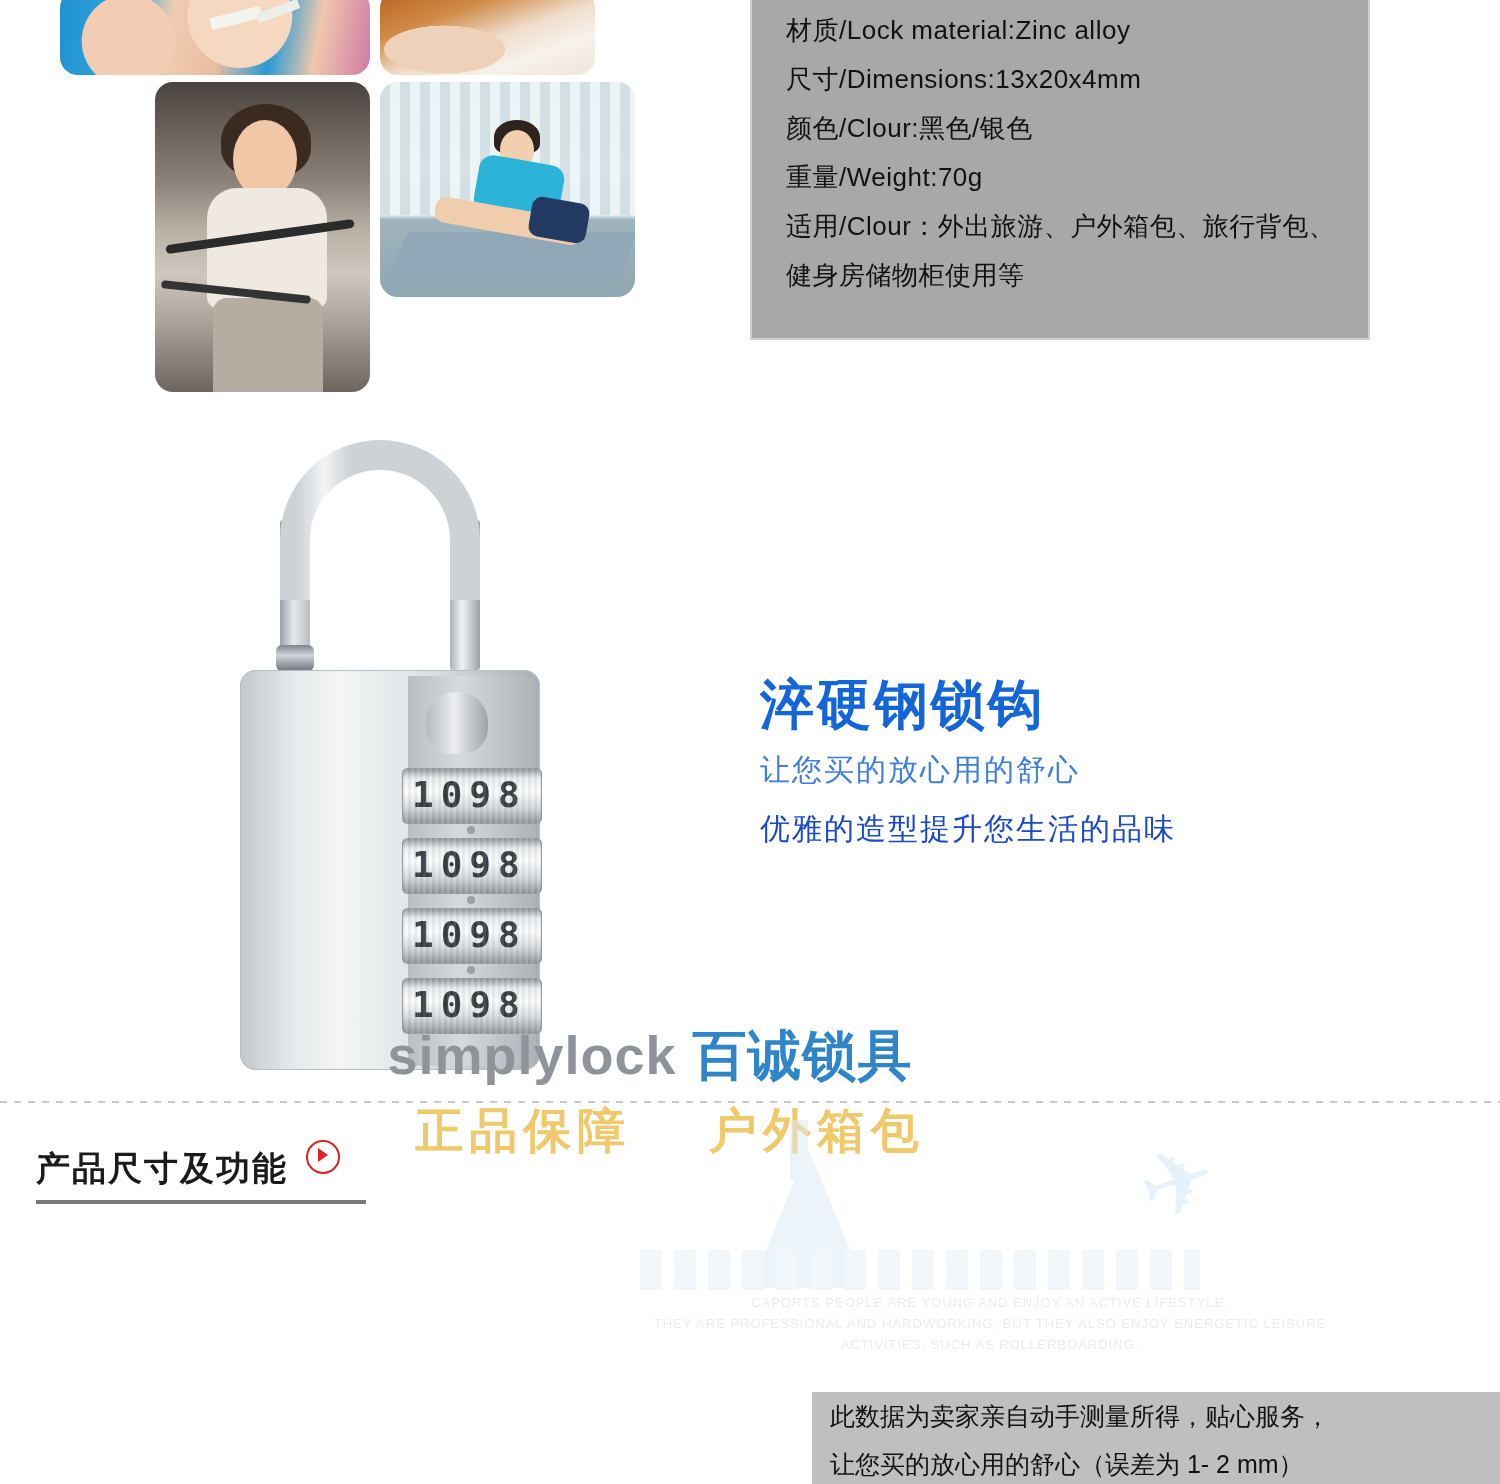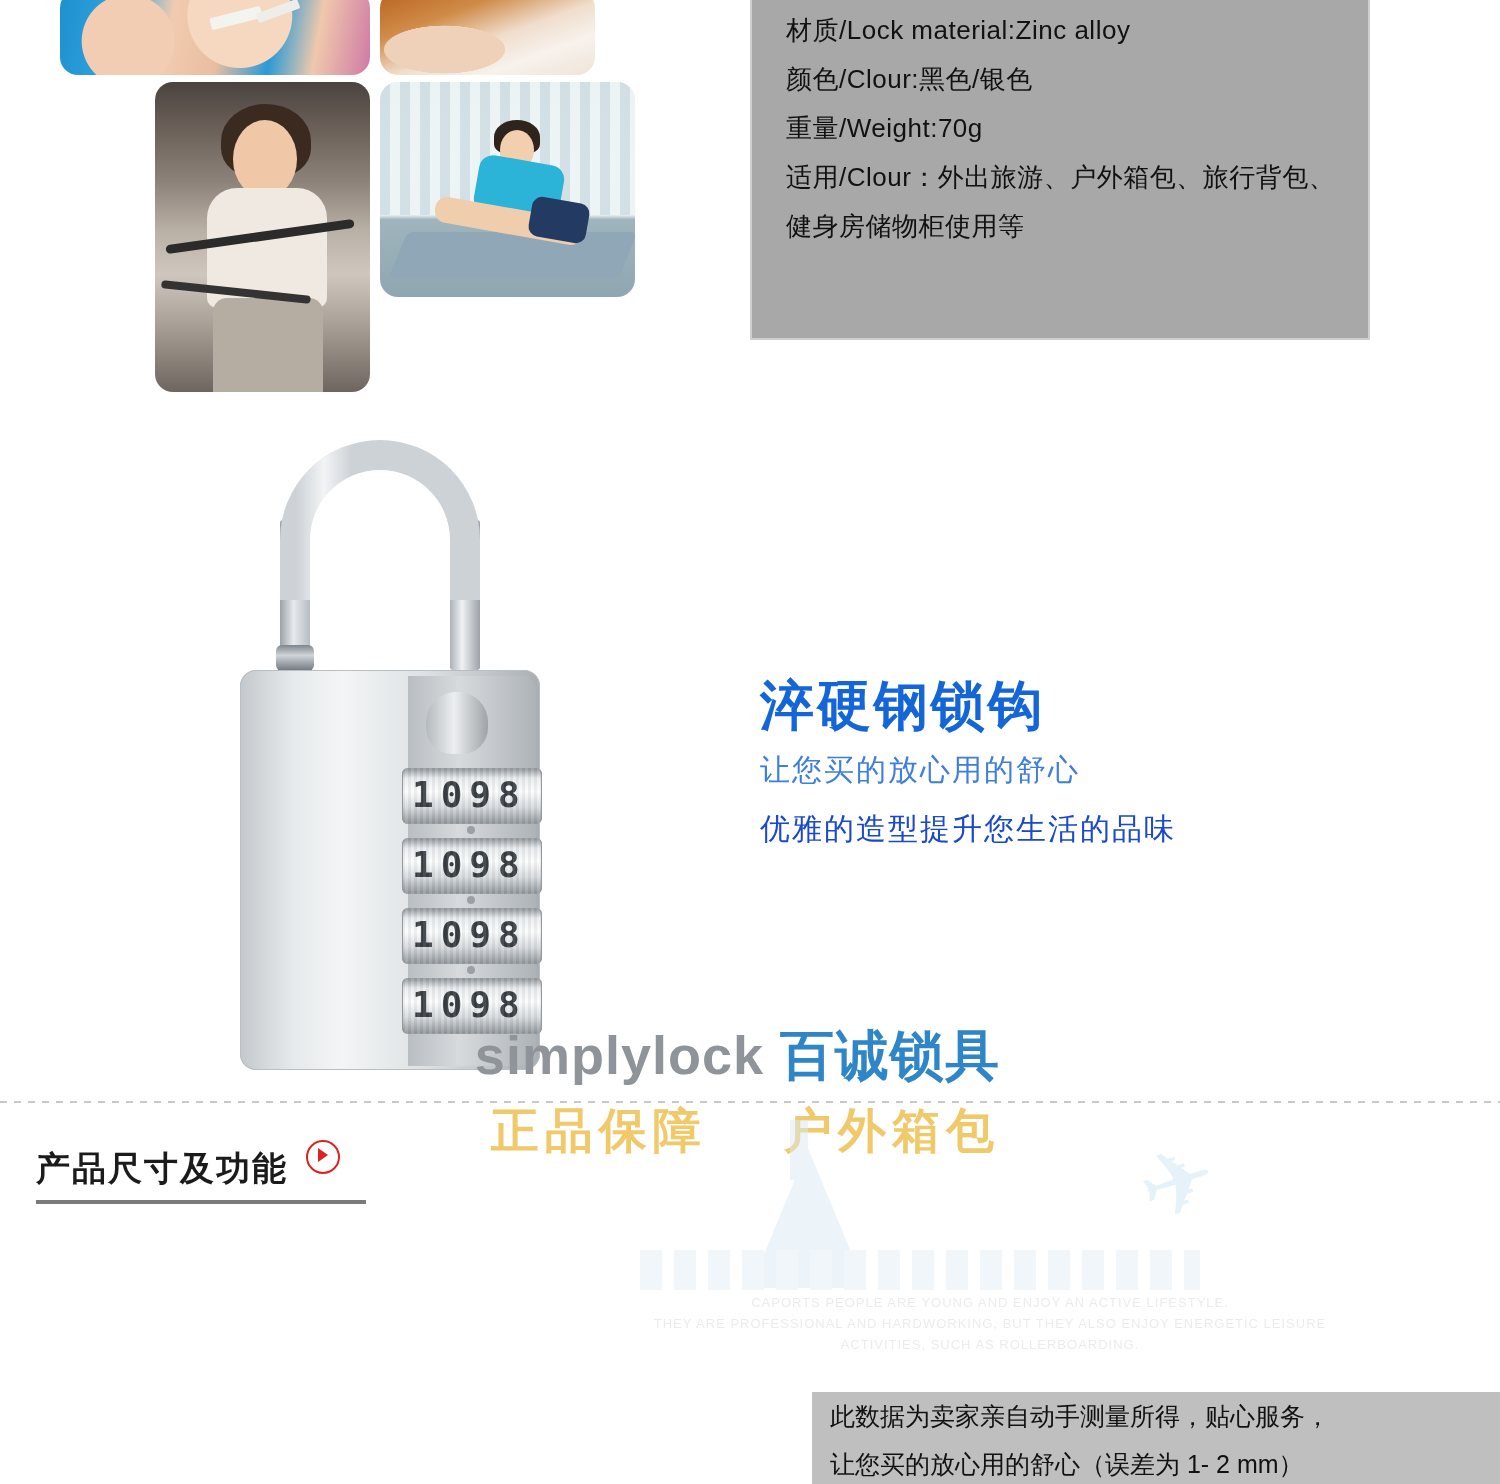--- a/index.html
+++ b/index.html
@@ -85,26 +85,26 @@
       font-size:36px;letter-spacing:7px;color:#3a3f44;font-weight:bold;}
   .dial .ridge{position:absolute;left:0;top:0;width:100%;height:100%;
       background:repeating-linear-gradient(90deg,rgba(0,0,0,.05) 0 3px,rgba(255,255,255,.07) 3px 6px);}
   .d1{top:338px;} .d2{top:408px;} .d3{top:478px;} .d4{top:548px;}
   .dotrow{position:absolute;left:196px;width:90px;height:10px;}
   .dotrow span{display:block;width:8px;height:8px;border-radius:50%;background:#9aa0a5;margin:0 auto;}
   .dr1{top:396px;} .dr2{top:466px;} .dr3{top:536px;}
 
   
   .promo{position:absolute;left:760px;top:672px;width:640px;}
-  .promo-h{font-size:54px;font-weight:bold;color:#1466d8;letter-spacing:3px;line-height:1.25;}
+  .promo-h{font-size:54px;font-weight:bold;color:#1466d8;letter-spacing:3px;line-height:1.25;font-family:Liberation Serif, serif;}
   .promo-s{font-size:30px;color:#3f7fdc;letter-spacing:2px;margin-top:10px;}
   .promo-s2{font-size:30px;color:#1a49c9;letter-spacing:2px;margin-top:18px;}
 
   
-  .wm{position:absolute;left:300px;top:1020px;width:700px;text-align:right;pointer-events:none;}
+  .wm{position:absolute;left:300px;top:1020px;width:700px;text-align:center;pointer-events:none;}
   .wm-row1{font-size:54px;font-weight:bold;color:#8e9499;letter-spacing:1px;}
   .wm-row1 .cn{color:#2e86c8;}
   .wm-row2{margin-top:6px;font-size:48px;font-weight:bold;color:#f0c96a;letter-spacing:6px;margin-left:40px;}
 
   
   .divider{position:absolute;left:0;top:1101px;width:1500px;height:2px;
       background:repeating-linear-gradient(90deg,#c9c9c9 0 7px,transparent 7px 14px);}
 
   
   .sec{position:absolute;left:36px;top:1140px;width:360px;}
@@ -161,20 +161,21 @@
         <div class="pf"></div>
         <div class="ptop"></div>
       <div class="pleg"></div>
         <div class="pshort"></div>
     </div>
   </div>
 
   <div class="spec-box">
     <div class="spec-lines">
       <div class="spec-line">材质/Lock material:Zinc alloy</div>
+      <div class="spec-line">尺寸/Dimensions:13x20x4mm</div>
       <div class="spec-line">颜色/Clour:黑色/银色</div>
       <div class="spec-line">重量/Weight:70g</div>
       <div class="spec-line wrap">适用/Clour：外出旅游、户外箱包、旅行背包、健身房储物柜使用等</div>
     </div>
   </div>
 
   <div class="lock">
     <div class="shackle-l"></div>
     <div class="shackle-r"></div>
     <div class="shackle-arc"></div>

